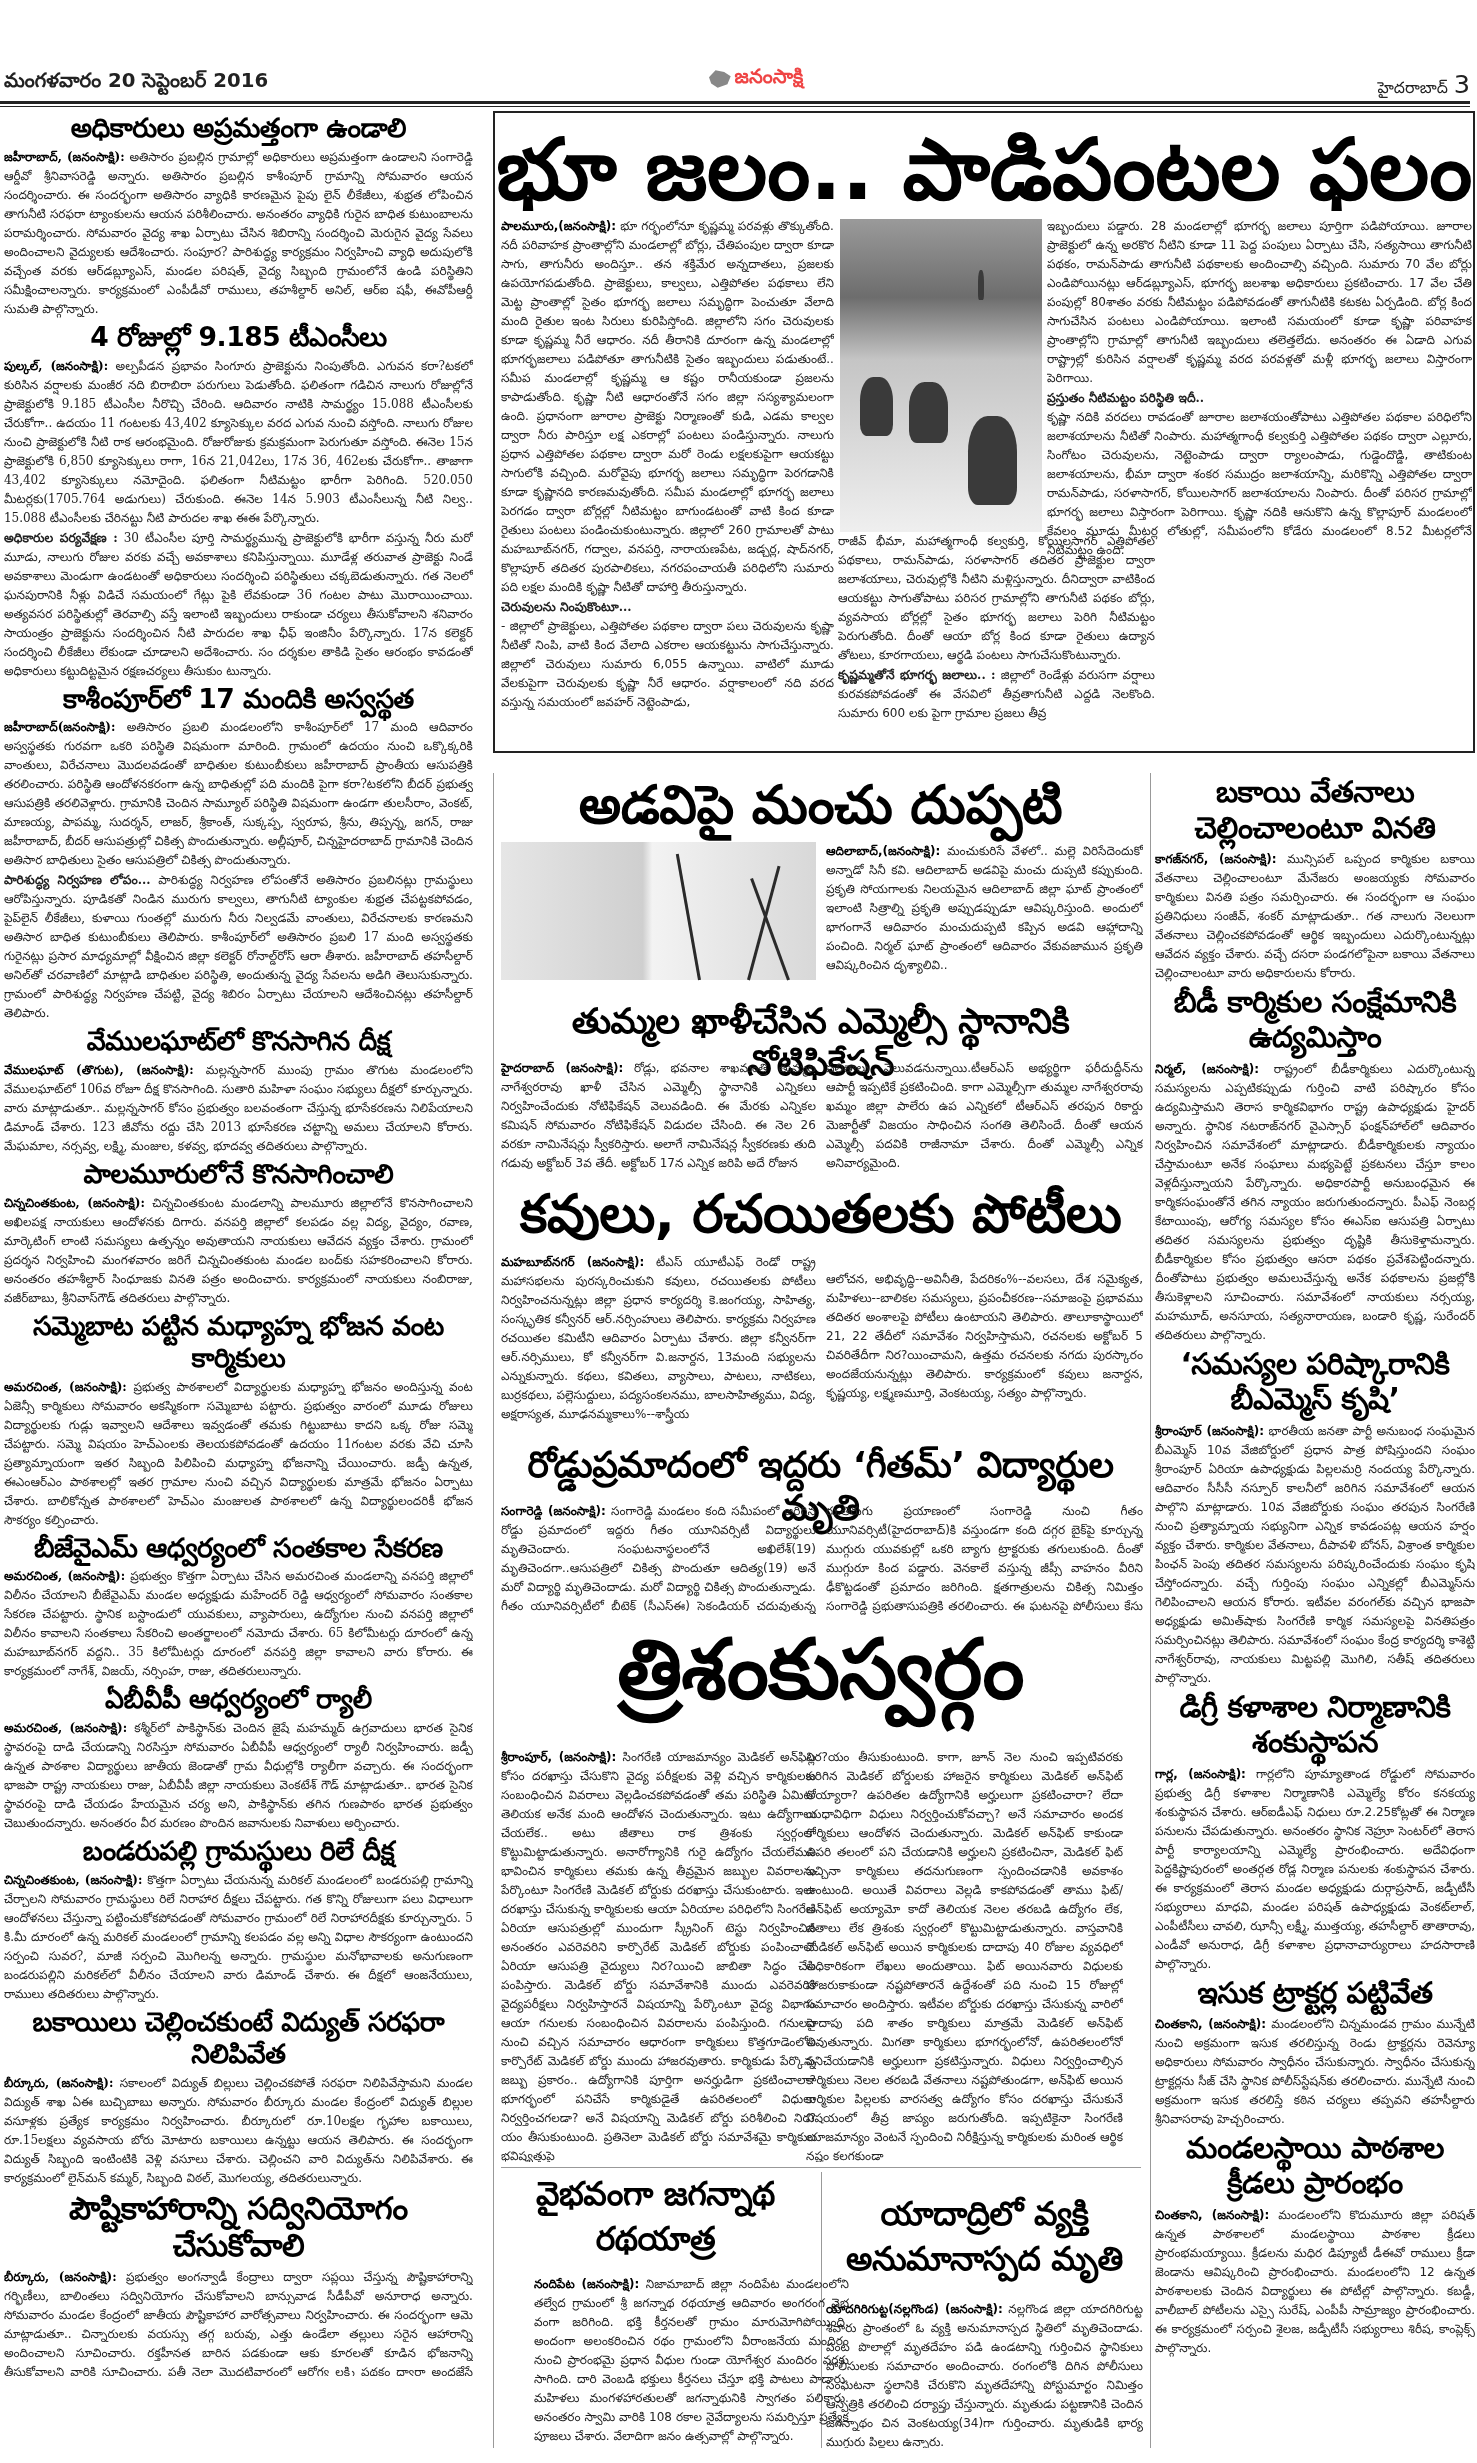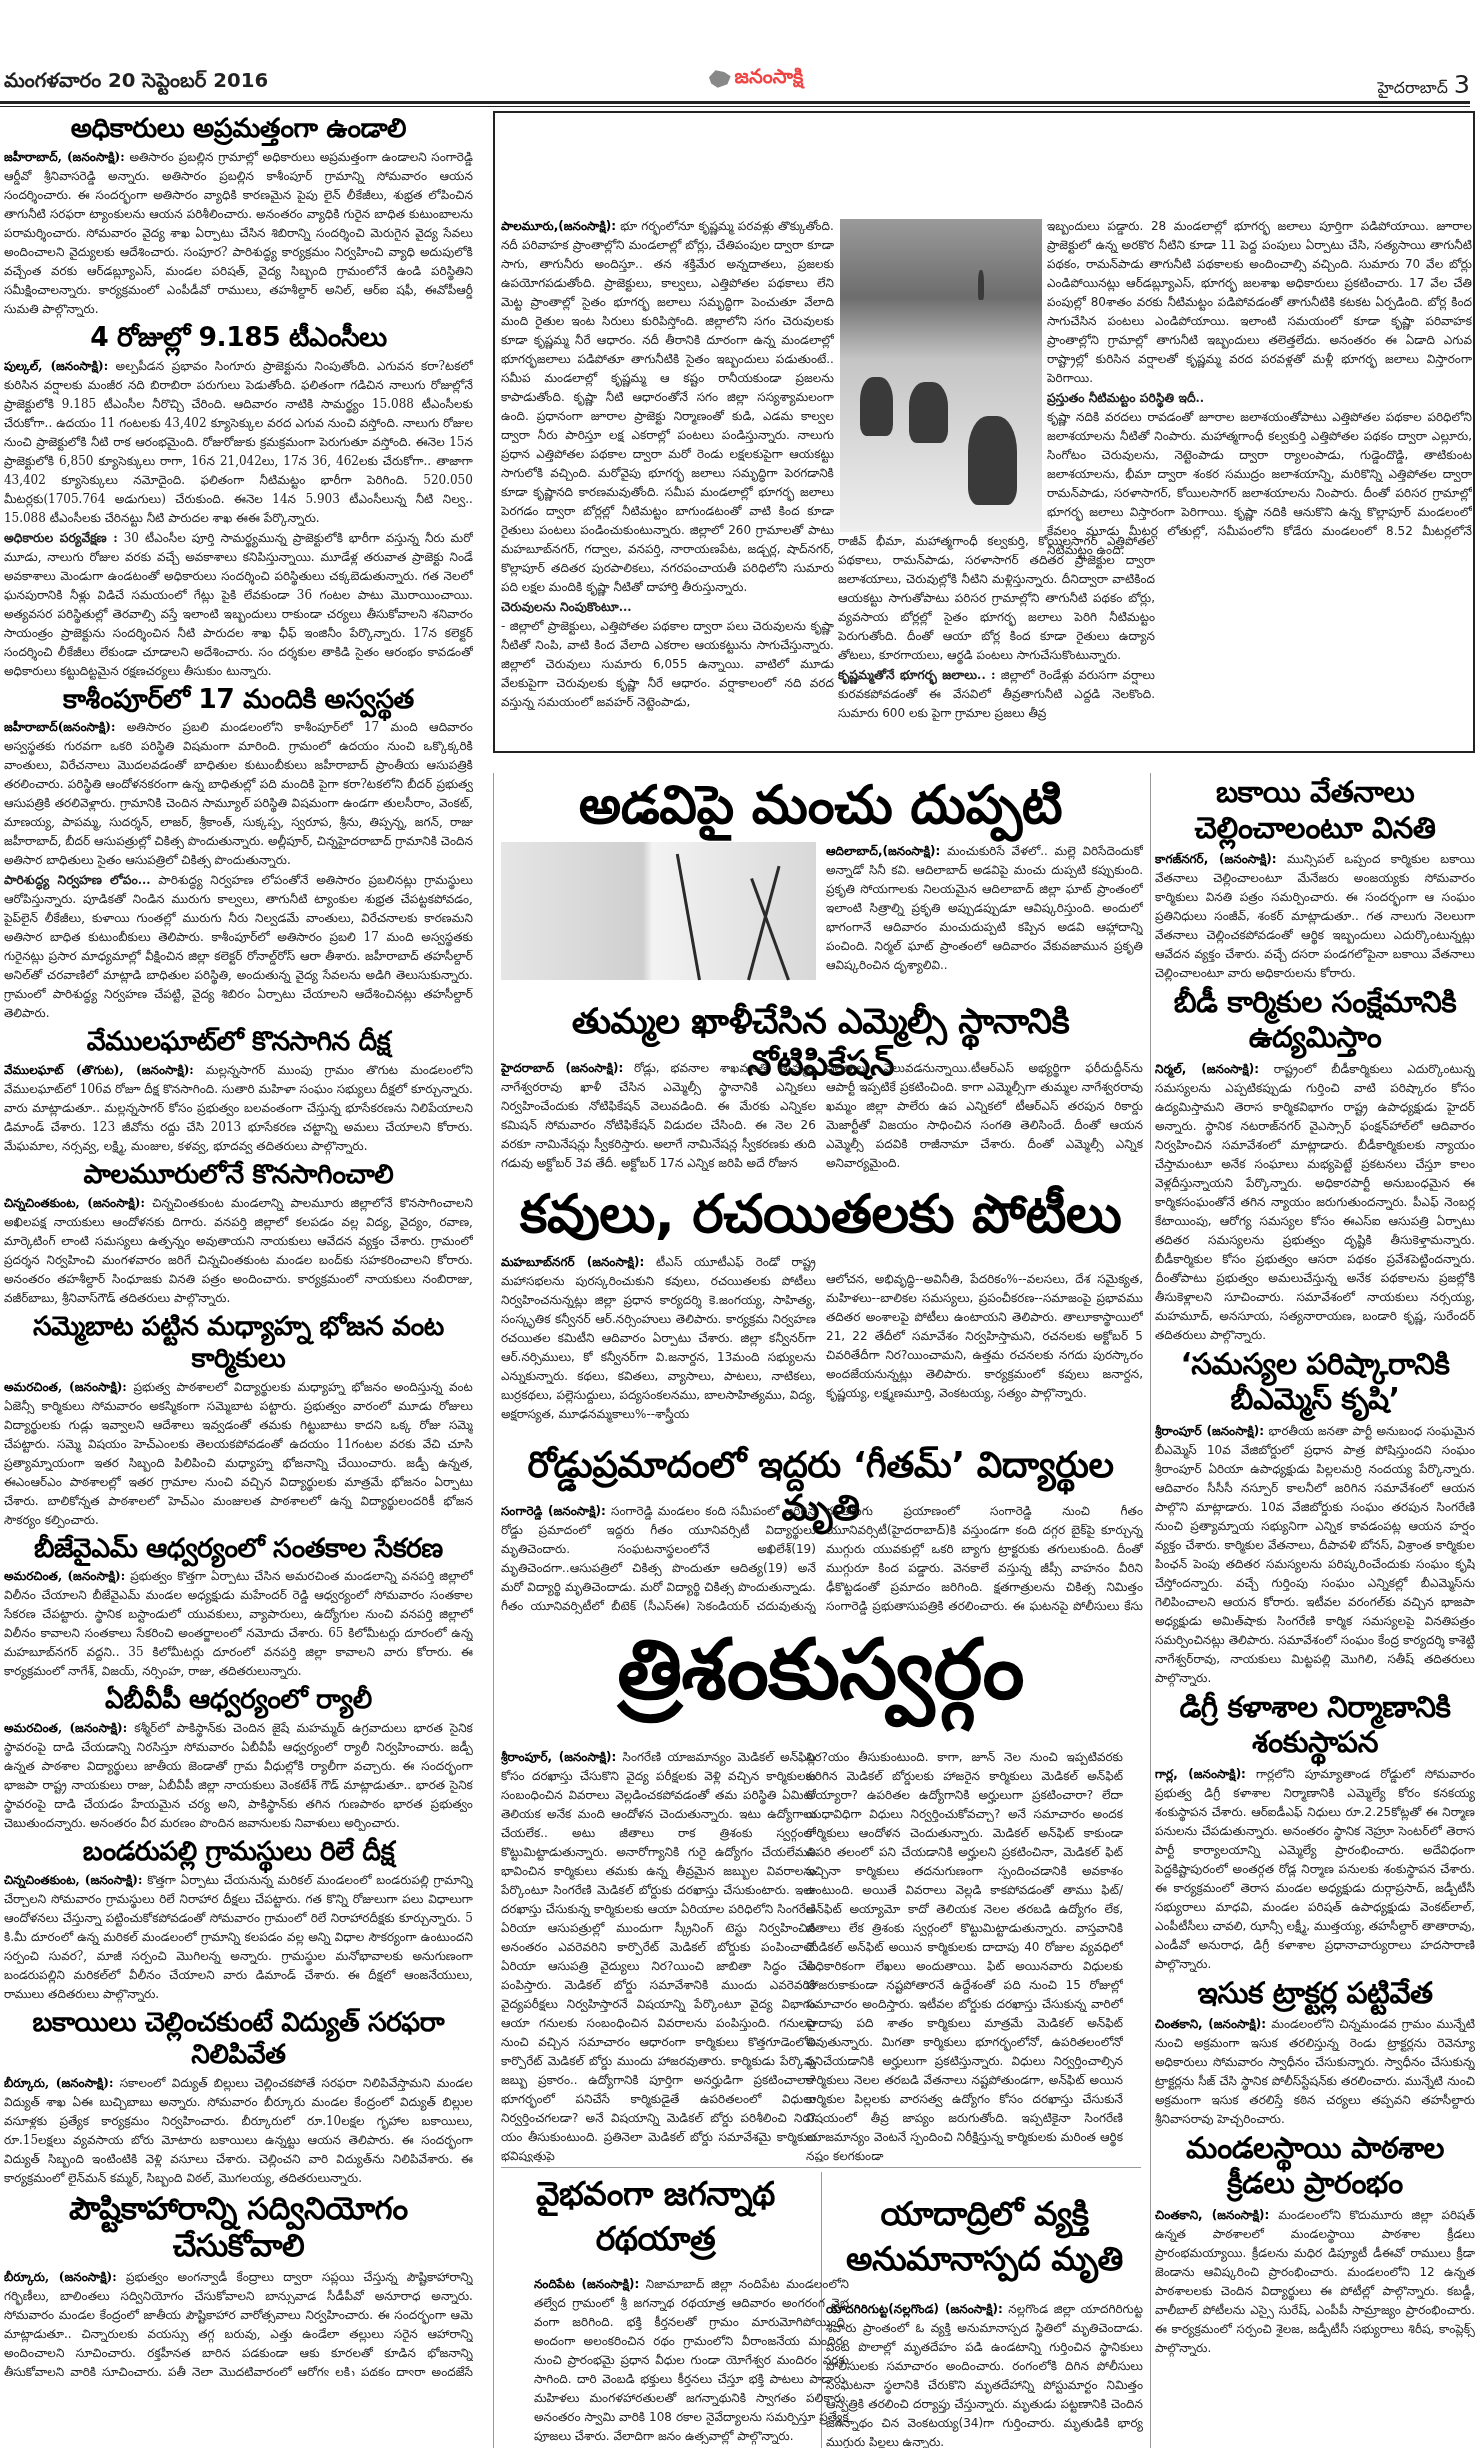--- a/index.html
+++ b/index.html
@@ -109,20 +109,21 @@
       <div class="hl" style="font-size: 26.6px;">బకాయిలు చెల్లించకుంటే విద్యుత్ సరఫరా నిలిపివేత</div>
       <div class="story-body"><span class="dateline">బీర్కూరు, (జనంసాక్షి):</span> <span>సకాలంలో విద్యుత్ బిల్లులు చెల్లించకపోతే సరఫరా నిలిపివేస్తామని మండల విద్యుత్ శాఖ ఏఈ బుచ్చిబాబు అన్నారు. సోమవారం బీర్కూరు మండల కేంద్రంలో విద్యుత్ బిల్లుల వసూళ్లకు ప్రత్యేక కార్యక్రమం నిర్వహించారు. బీర్కూరులో రూ.10లక్షల గృహాల బకాయిలు, రూ.15లక్షలు వ్యవసాయ బోరు మోటారు బకాయిలు ఉన్నట్టు ఆయన తెలిపారు. ఈ సందర్భంగా విద్యుత్ సిబ్బంది ఇంటింటికి వెళ్లి వసూలు చేశారు. చెల్లించని వారి విద్యుత్‌ను నిలిపివేశారు. ఈ కార్యక్రమంలో లైన్‌మన్ కమ్మర్, సిబ్బంది విఠల్, మొగలయ్య, తదితరులున్నారు.</span></div>
     </div>
     <div class="left-story">
       <div class="hl" style="font-size: 31px;">పౌష్టికాహారాన్ని సద్వినియోగం చేసుకోవాలి</div>
       <div class="story-body"><span class="dateline">బీర్కూరు, (జనంసాక్షి):</span> <span>ప్రభుత్వం అంగన్వాడీ కేంద్రాలు ద్వారా సప్లయి చేస్తున్న పౌష్టికాహారాన్ని గర్భిణీలు, బాలింతలు సద్వినియోగం చేసుకోవాలని బాన్సువాడ సీడీపీవో అనూరాధ అన్నారు. సోమవారం మండల కేంద్రంలో జాతీయ పౌష్టికాహార వారోత్సవాలు నిర్వహించారు. ఈ సందర్భంగా ఆమె మాట్లాడుతూ.. చిన్నారులకు వయస్సు తగ్గ బరువు, ఎత్తు ఉండేలా తల్లులు సరైన ఆహారాన్ని అందించాలని సూచించారు. రక్తహీనత బారిన పడకుండా ఆకు కూరలతో కూడిన భోజనాన్ని తీసుకోవాలని వారికి సూచించారు. ప్రతీ నెలా మొదటివారంలో ఆరోగ్య లక్ష్మి పథకం ద్వారా అందజేసే పాలు, గుడ్లను స్వీకరించాలన్నారు. ఈ కార్యక్రమంలో సర్పంచి నర్సయ్య, ఐసీడీఎస్ పర్యవేక్షకురాలు వాణి, ఆరోగ్య కేంద్ర పర్యవేక్షకురాలు నీలవేణి, ఆరోగ్య, అంగన్వాడీ కార్యకర్తలు పాల్గొన్నారు.</span></div>
     </div>
   </div>
 
 <div class="feature-box">
+  <div class="hl feature-hl">భూ జలం.. పాడిపంటల ఫలం</div>
 
   <div class="feature-col fc1">
     <span class="dateline">పాలమూరు,(జనంసాక్షి):</span>
     <span>భూ గర్భంలోనూ కృష్ణమ్మ పరవళ్లు తొక్కుతోంది. నదీ పరివాహక ప్రాంతాల్లోని మండలాల్లో బోర్లు, చేతిపంపుల ద్వారా కూడా సాగు, తాగునీరు అందిస్తూ.. తన శక్తిమేర అన్నదాతలు, ప్రజలకు ఉపయోగపడుతోంది. ప్రాజెక్టులు, కాల్వలు, ఎత్తిపోతల పథకాలు లేని మెట్ట ప్రాంతాల్లో సైతం భూగర్భ జలాలు సమృద్ధిగా పెంచుతూ వేలాది మంది రైతుల ఇంట సిరులు కురిపిస్తోంది. జిల్లాలోని సగం చెరువులకు కూడా కృష్ణమ్మ నీరే ఆధారం. నదీ తీరానికి దూరంగా ఉన్న మండలాల్లో భూగర్భజలాలు పడిపోతూ తాగునీటికి సైతం ఇబ్బందులు పడుతుంటే.. సమీప మండలాల్లో కృష్ణమ్మ ఆ కష్టం రానీయకుండా ప్రజలను కాపాడుతోంది. కృష్ణా నీటి ఆధారంతోనే సగం జిల్లా సస్యశ్యామలంగా ఉంది. ప్రధానంగా జూరాల ప్రాజెక్టు నిర్మాణంతో కుడి, ఎడమ కాల్వల ద్వారా నీరు పారిస్తూ లక్ష ఎకరాల్లో పంటలు పండిస్తున్నారు. నాలుగు ప్రధాన ఎత్తిపోతల పథకాల ద్వారా మరో రెండు లక్షలకుపైగా ఆయకట్టు సాగులోకి వచ్చింది. మరోవైపు భూగర్భ జలాలు సమృద్ధిగా పెరగడానికి కూడా కృష్ణానది కారణమవుతోంది. సమీప మండలాల్లో భూగర్భ జలాలు పెరగడం ద్వారా బోర్లల్లో నీటిమట్టం బాగుండటంతో వాటి కింద కూడా రైతులు పంటలు పండించుకుంటున్నారు. జిల్లాలో 260 గ్రామాలతో పాటు మహబూబ్‌నగర్, గద్వాల, వనపర్తి, నారాయణపేట, జడ్చర్ల, షాద్‌నగర్, కొల్లాపూర్ తదితర పురపాలికలు, నగరపంచాయతీ పరిధిలోని సుమారు పది లక్షల మందికి కృష్ణా నీటితో దాహార్తి తీరుస్తున్నారు.</span><br>
     <span class="sub">చెరువులను నింపుకొంటూ...</span><br>
     <span>- జిల్లాలో ప్రాజెక్టులు, ఎత్తిపోతల పథకాల ద్వారా పలు చెరువులను కృష్ణా నీటితో నింపి, వాటి కింద వేలాది ఎకరాల ఆయకట్టును సాగుచేస్తున్నారు. జిల్లాలో చెరువులు సుమారు 6,055 ఉన్నాయి. వాటిలో మూడు వేలకుపైగా చెరువులకు కృష్ణా నీరే ఆధారం. వర్షాకాలంలో నది వరద వస్తున్న సమయంలో జవహర్ నెట్టెంపాడు,</span>
   </div>
 
   <div class="photo-paddy">
     <div class="fig" style="left:19.7px;top:158px;width:33px;height:59px;"></div>

